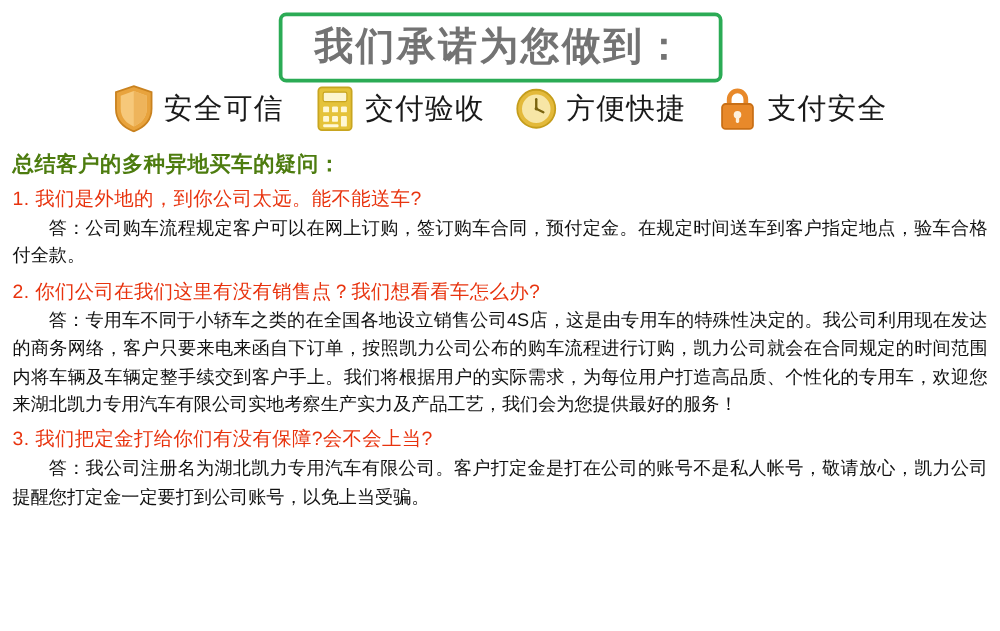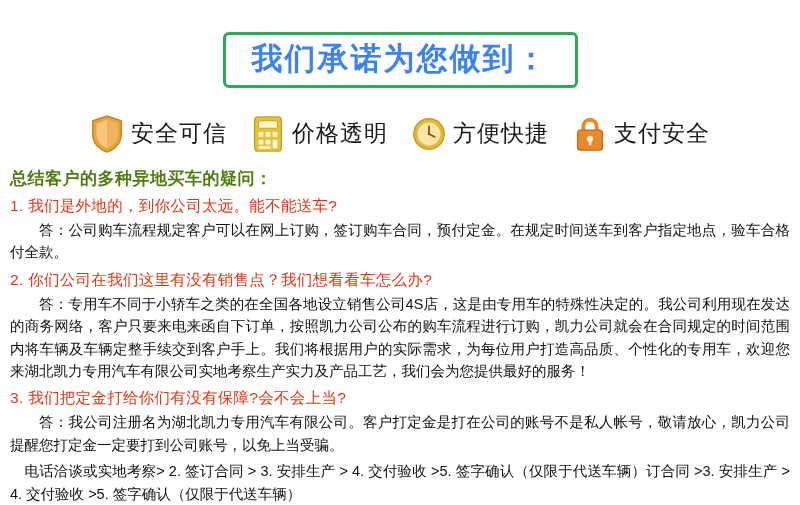--- a/index.html
+++ b/index.html
@@ -25,36 +25,35 @@
   .banner-wrap {
     display: flex;
     justify-content: center;
     align-items: center;
     padding-top: 10px;
   }
   .banner {
     border: 3px solid #2bab55;
     border-radius: 6px;
     padding: 6px 26px 8px 26px;
-    color: #3b82f6;
+    color: #737373;
     font-size: 31px;
     font-weight: bold;
     letter-spacing: 2px;
     line-height: 1.15;
     font-family: "Liberation Sans", sans-serif;
-    margin-top: 22px;
   }
 
   
   .promise-row {
     display: flex;
     justify-content: center;
     align-items: center;
     gap: 6px;
-    margin-top: 27px;
+    margin-top: 2px;
     padding: 0 8px;
   }
   .promise-item {
     display: flex;
     align-items: center;
     gap: 7px;
   }
   .promise-label {
     font-size: 23px;
     color: #1a1a1a;
@@ -135,21 +134,21 @@
           <rect x="7" y="6" width="20" height="8" rx="1.5" fill="#fdf6cf" stroke="#c8a520" stroke-width="1"></rect>
           <rect x="7" y="18" width="5" height="5" rx="1" fill="#fff8d5"></rect>
           <rect x="14.5" y="18" width="5" height="5" rx="1" fill="#fff8d5"></rect>
           <rect x="22" y="18" width="5" height="5" rx="1" fill="#fff8d5"></rect>
           <rect x="7" y="26" width="5" height="5" rx="1" fill="#fff8d5"></rect>
           <rect x="14.5" y="26" width="5" height="5" rx="1" fill="#fff8d5"></rect>
           <rect x="22" y="26" width="5" height="9" rx="1" fill="#fff8d5"></rect>
           <rect x="7" y="33" width="13" height="2.5" rx="1" fill="#fff8d5"></rect>
         </svg>
       </span>
-      <span class="promise-label">价格透明</span>
+      <span class="promise-label">交付验收</span>
     </div>
 
     <span class="spacer-12"></span>
 
     <div class="promise-item">
       <span>
         <svg class="promise-icon" viewBox="0 0 34 40" xmlns="http://www.w3.org/2000/svg">
           <circle cx="17" cy="20" r="16" fill="#e3b93a" stroke="#c59d1c" stroke-width="1.5"></circle>
           <circle cx="17" cy="20" r="12" fill="#f7e6a6"></circle>
           <line x1="17" y1="20" x2="17" y2="12" stroke="#7a6410" stroke-width="2" stroke-linecap="round"></line>
@@ -182,17 +181,16 @@
 
     <div class="q">1. 我们是外地的，到你公司太远。能不能送车?</div>
     <div class="a">答：公司购车流程规定客户可以在网上订购，签订购车合同，预付定金。在规定时间送车到客户指定地点，验车合格付全款。</div>
 
     <div class="q">2. 你们公司在我们这里有没有销售点？我们想看看车怎么办?</div>
     <div class="a">答：专用车不同于小轿车之类的在全国各地设立销售公司4S店，这是由专用车的特殊性决定的。我公司利用现在发达的商务网络，客户只要来电来函自下订单，按照凯力公司公布的购车流程进行订购，凯力公司就会在合同规定的时间范围内将车辆及车辆定整手续交到客户手上。我们将根据用户的实际需求，为每位用户打造高品质、个性化的专用车，欢迎您来湖北凯力专用汽车有限公司实地考察生产实力及产品工艺，我们会为您提供最好的服务！</div>
 
     <div class="q">3. 我们把定金打给你们有没有保障?会不会上当?</div>
     <div class="a">答：我公司注册名为湖北凯力专用汽车有限公司。客户打定金是打在公司的账号不是私人帐号，敬请放心，凯力公司提醒您打定金一定要打到公司账号，以免上当受骗。</div>
 
-    <div class="flow">电话洽谈或实地考察&gt; 2. 签订合同 &gt; 3. 安排生产 &gt; 4. 交付验收 &gt;5. 签字确认（仅限于代送车辆）订合同 &gt;3. 安排生产 &gt; 4. 交付验收 &gt;5. 签字确认（仅限于代送车辆）</div>
 
   </div>
 
 </div>
 
 </body></html>

